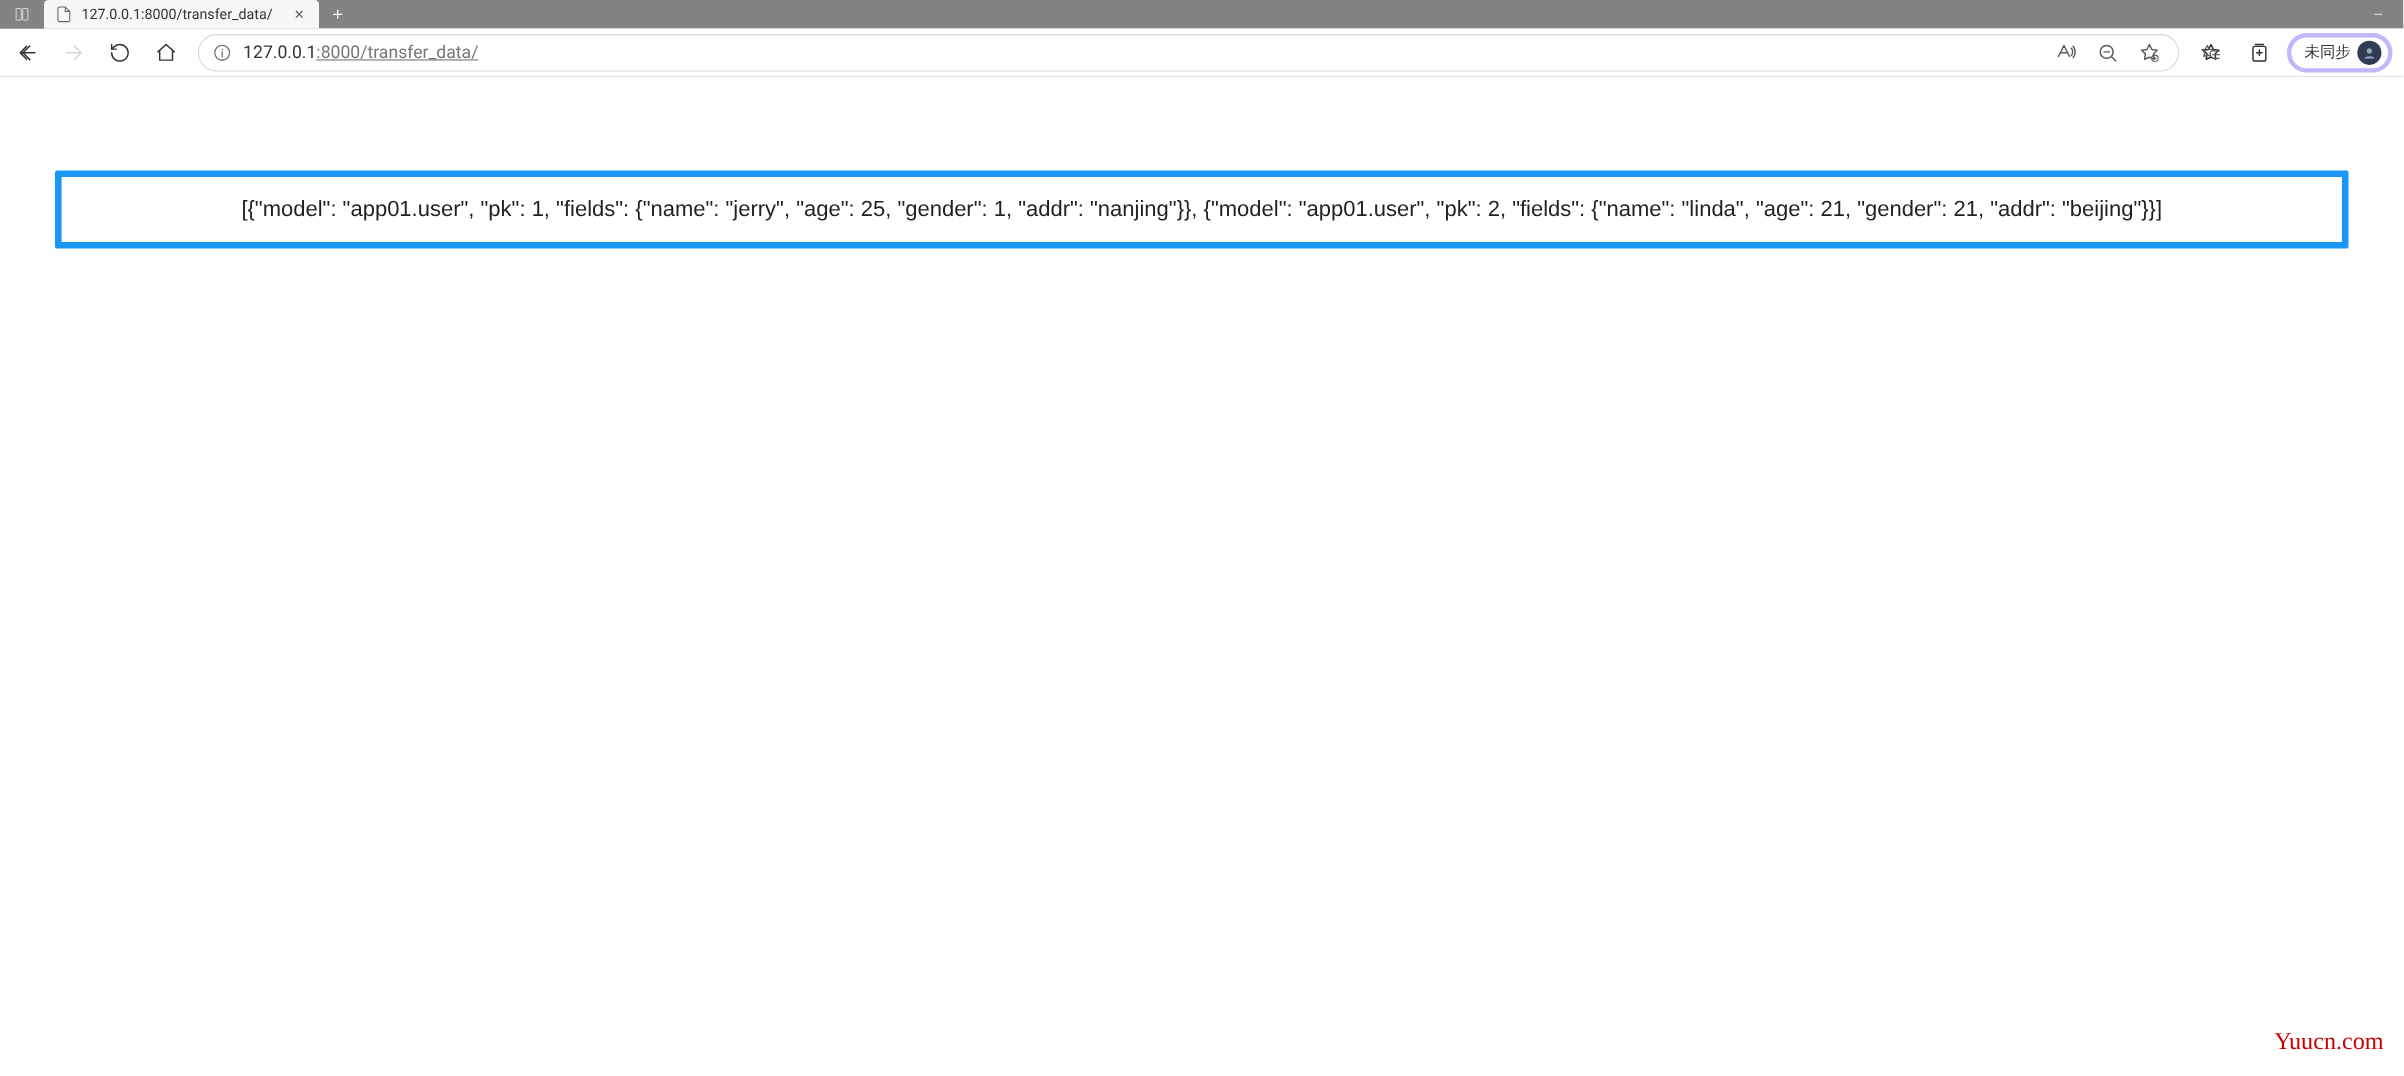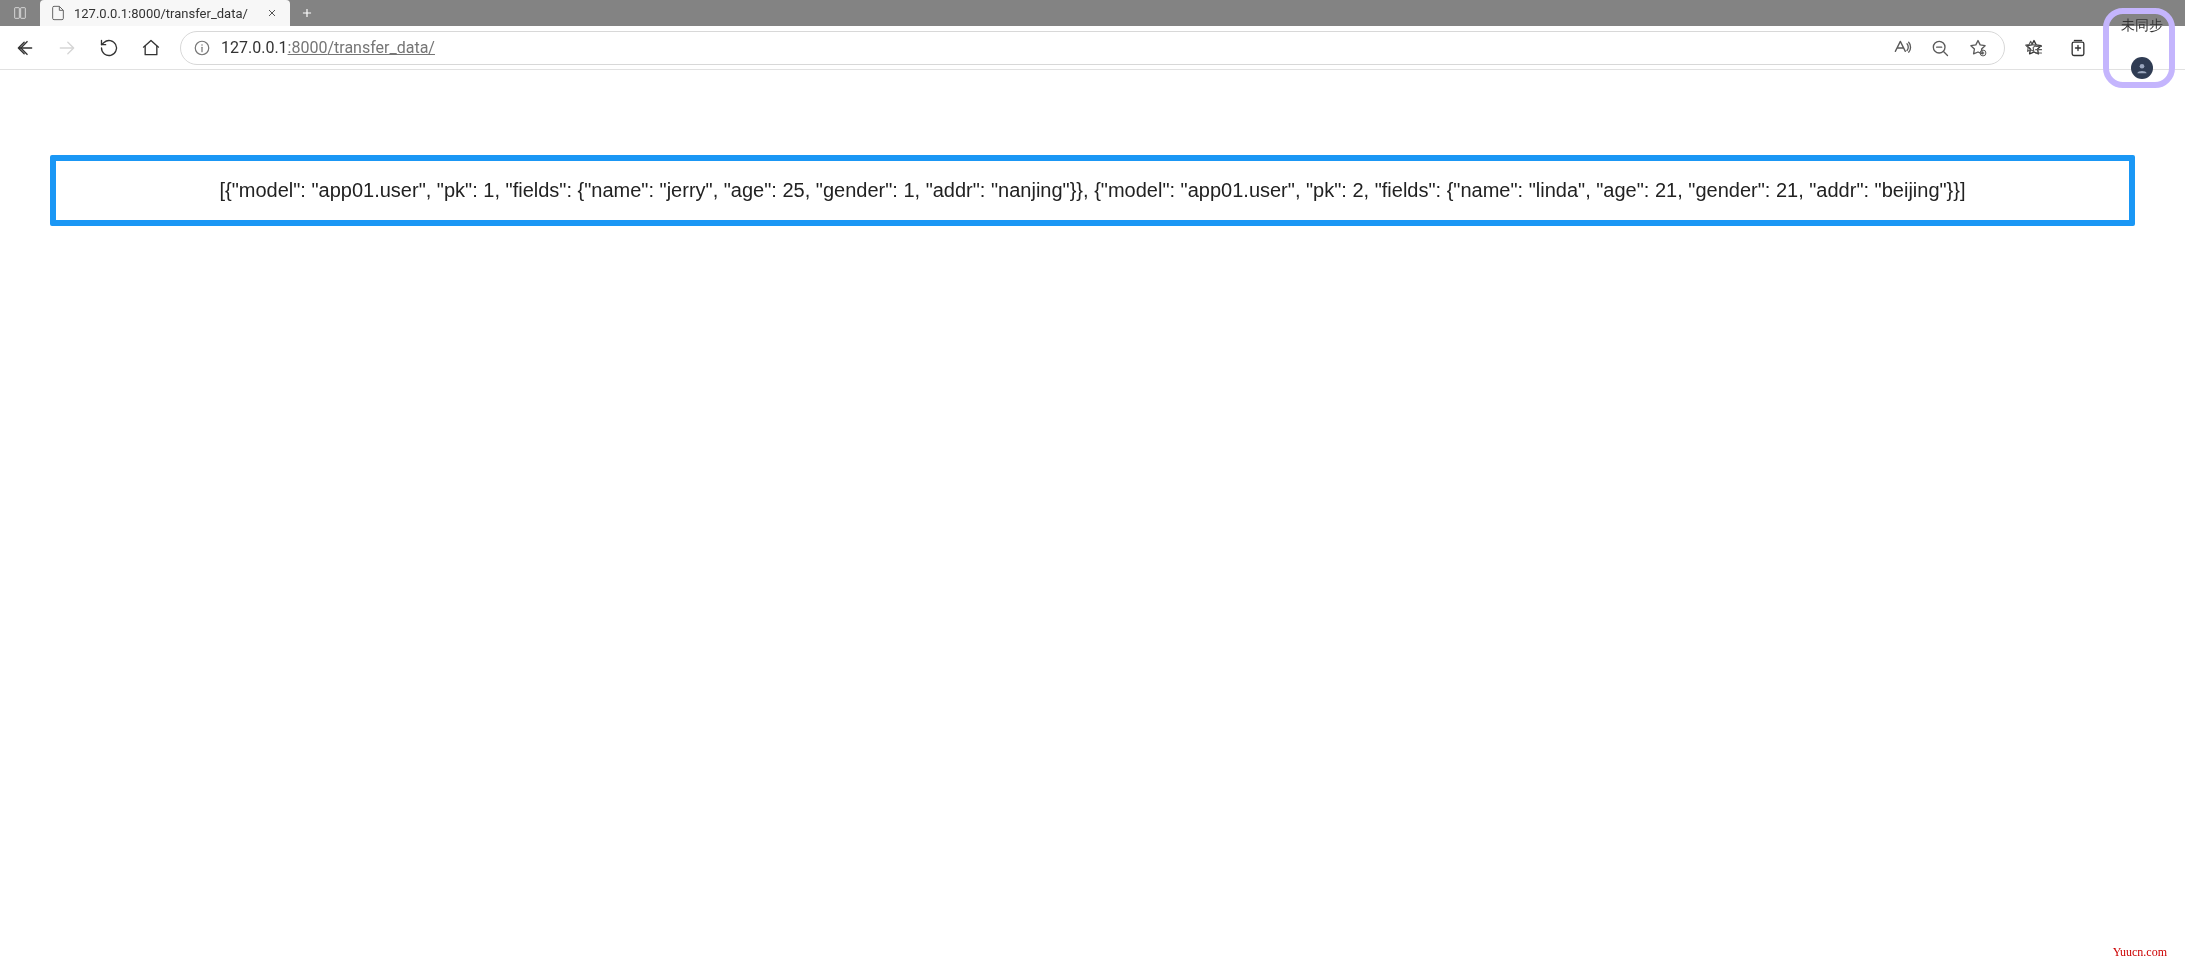--- a/index.html
+++ b/index.html
@@ -182,28 +182,27 @@
     }
     .toolbar-right {
       display: flex;
       align-items: center;
       gap: 6px;
       padding-right: 4px;
     }
     .sync-pill {
       display: flex;
       align-items: center;
-      gap: 22px;
-      border: 6px solid #c4b5fd;
+      gap: 6px;
+      border: 4px solid #c4b5fd;
       border-radius: 20px;
       padding: 3px 6px 3px 12px;
       font-size: 14px;
       color: #333;
       cursor: pointer;
-      flex-direction: column;
     }
     .sync-pill .avatar {
       width: 22px;
       height: 22px;
       border-radius: 50%;
       background: #2f3c53;
       display: flex;
       align-items: center;
       justify-content: center;
       color: #e1e5ee;
@@ -225,21 +224,21 @@
       font-size: 20px;
       color: #222;
       white-space: nowrap;
       text-align: center;
     }
     .watermark {
       position: absolute;
       right: 18px;
       bottom: 18px;
       color: #cc0000;
-      font-size: 12px;
+      font-size: 22px;
       font-family: "Times New Roman", serif;
     }
     .page-wrapper {
       position: absolute;
       top: 70px;
       left: 0;
       right: 0;
       bottom: 0;
     }
   </style>

